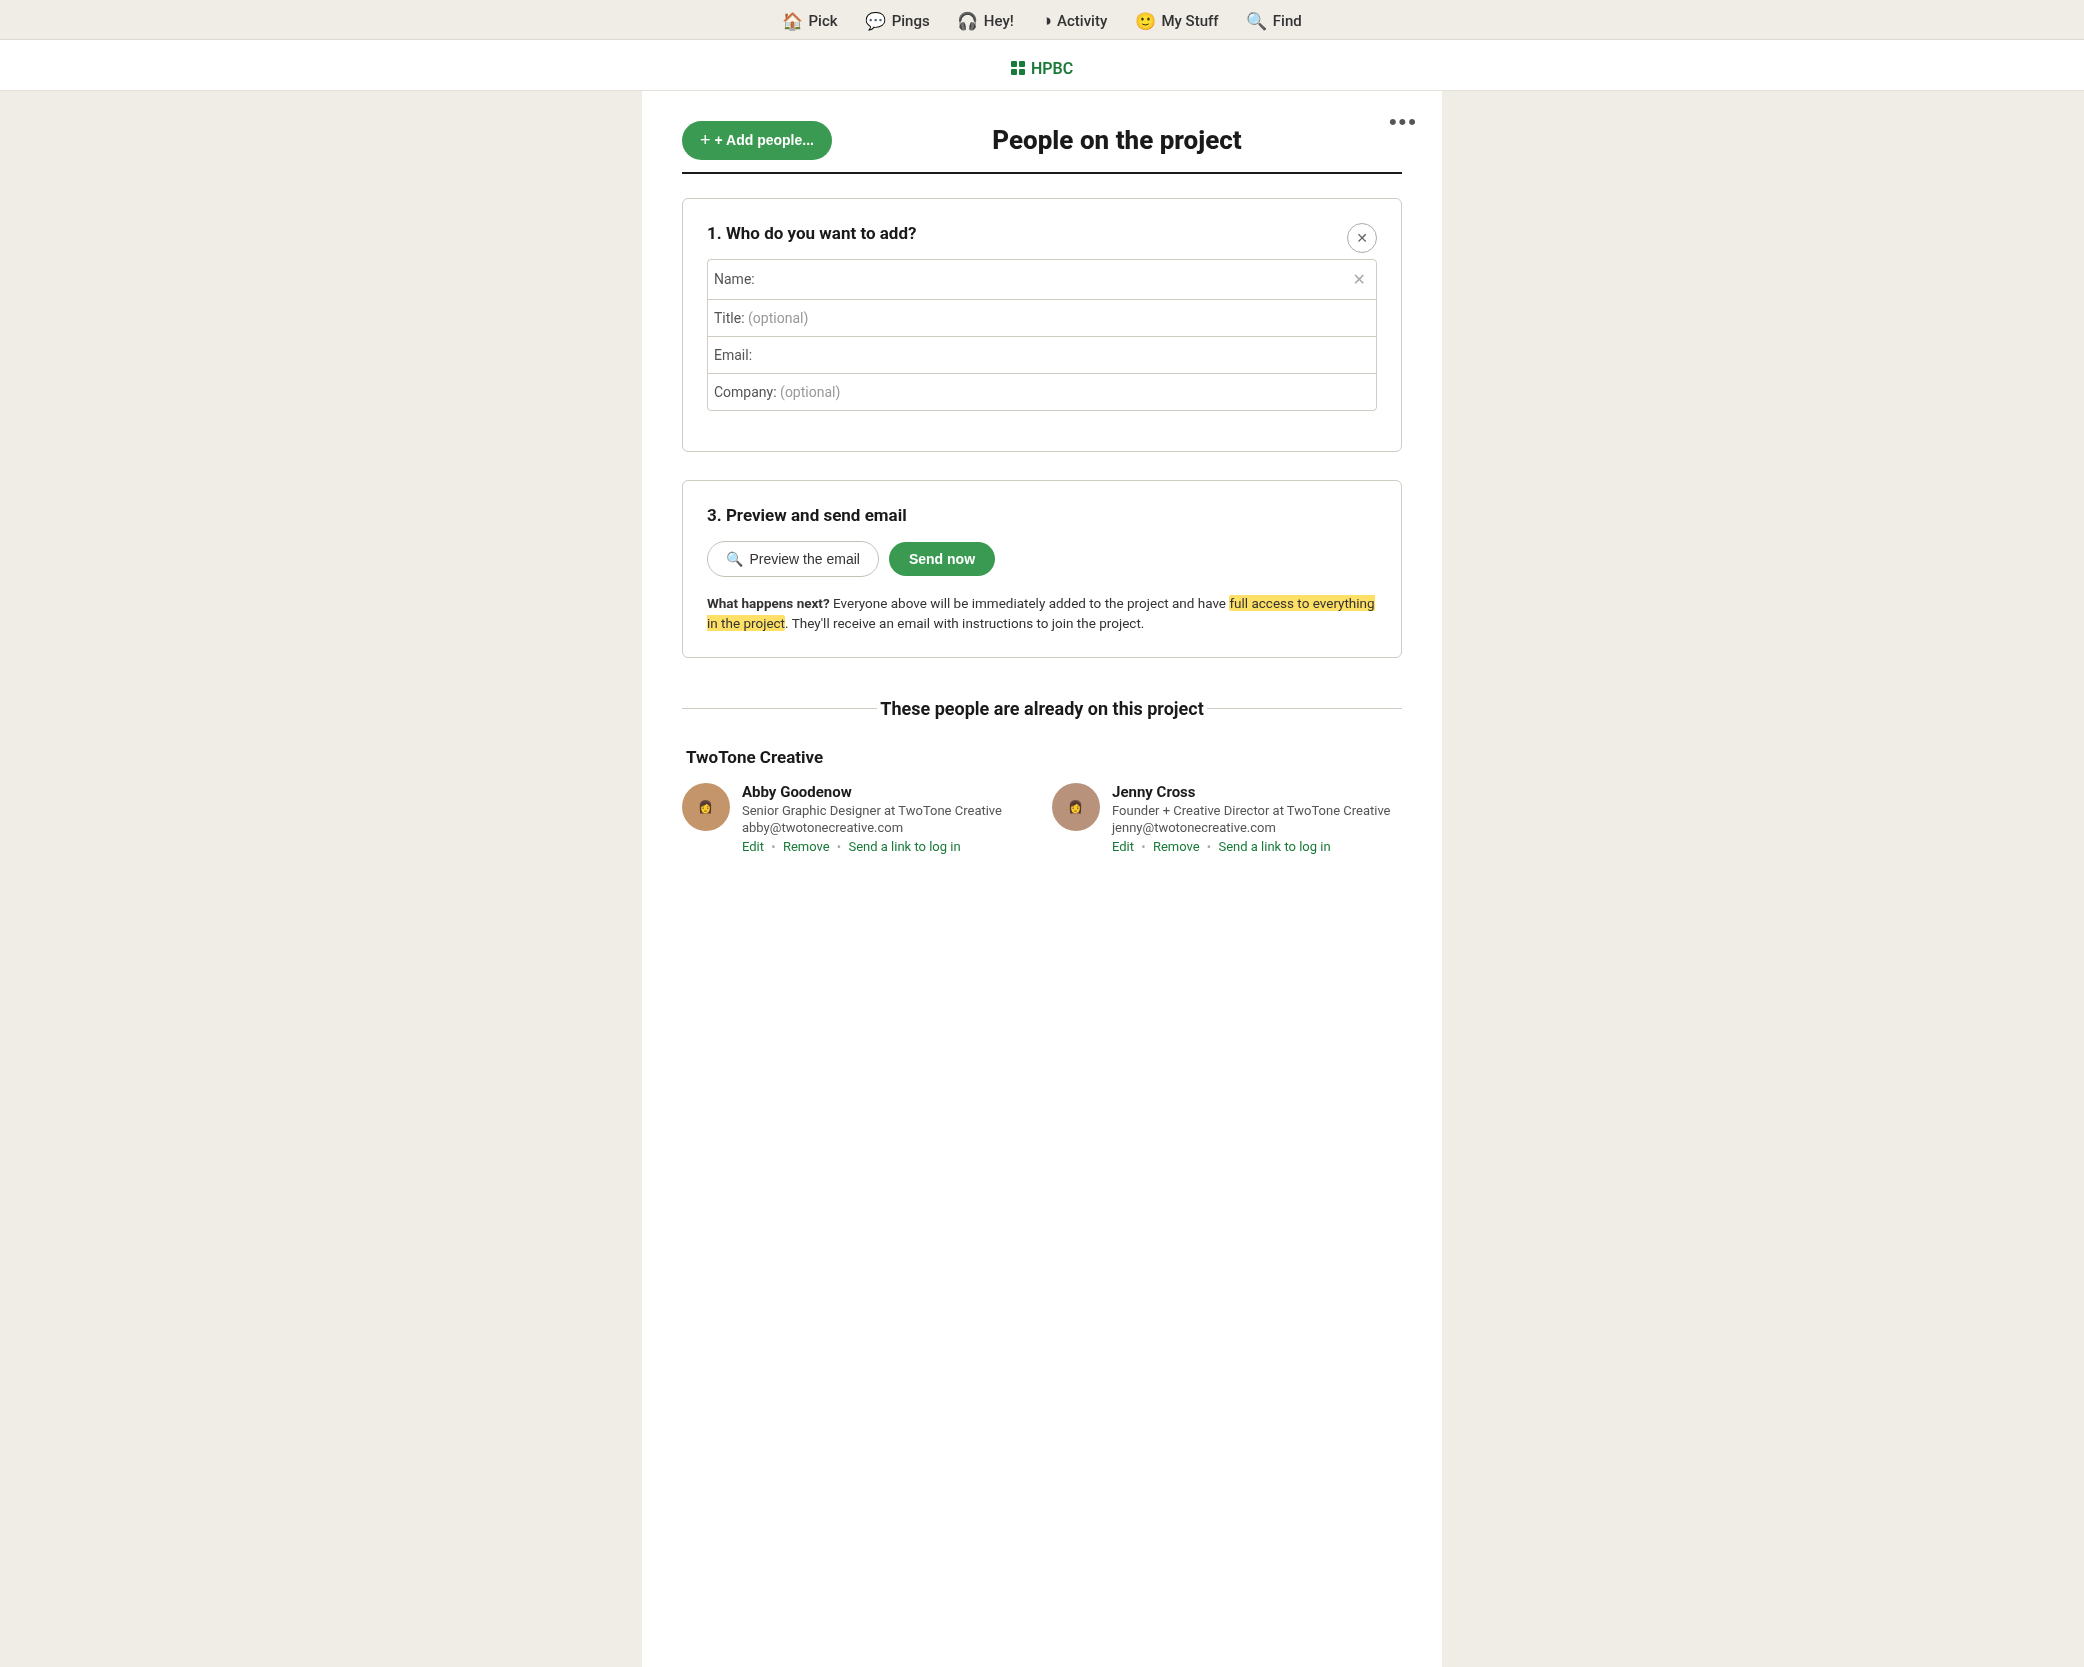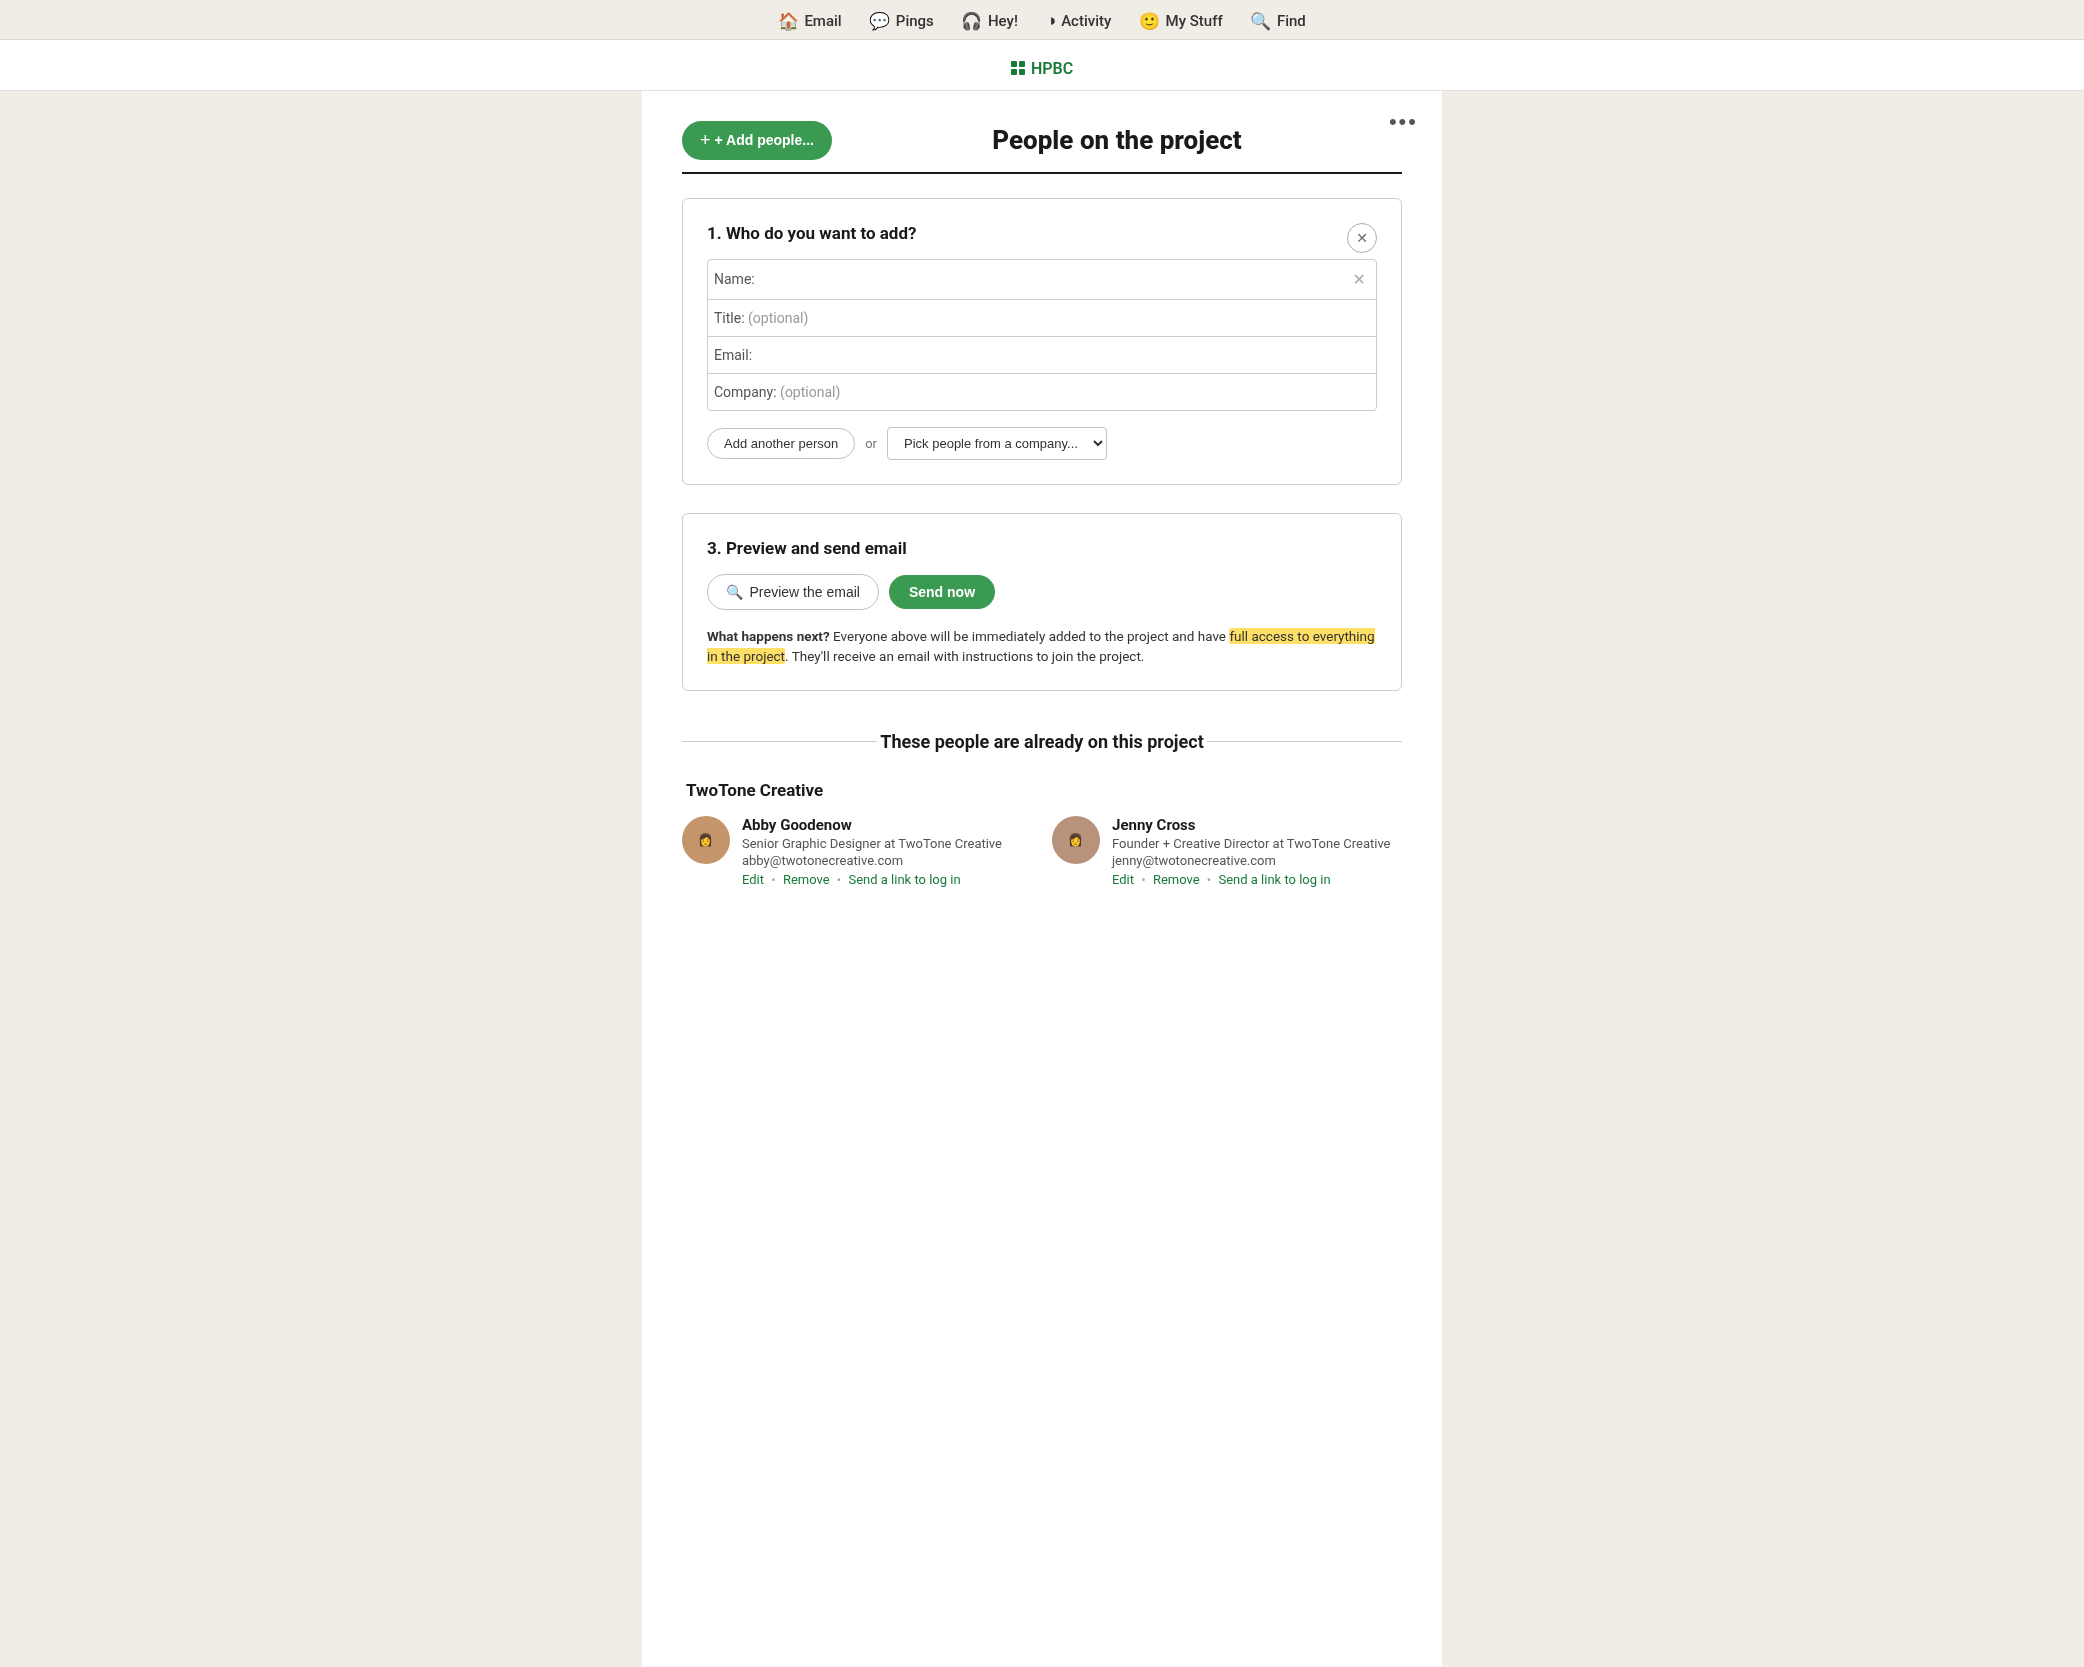--- a/index.html
+++ b/index.html
@@ -357,21 +357,21 @@
       font-size: 14px;
       float: right;
     }
   </style>
 </head>
 <body>
 
 <nav class="top-nav">
   <a class="nav-item">
     <span class="nav-icon">🏠</span>
-    <span>Email</span>
+    <span>Pick</span>
   </a>
   <a class="nav-item">
     <span class="nav-icon">💬</span>
     <span>Pings</span>
   </a>
   <a class="nav-item">
     <span class="nav-icon">🎧</span>
     <span>Hey!</span>
   </a>
   <a class="nav-item">
@@ -435,27 +435,20 @@
         <input type="email" style="">
       </div>
       <div class="form-field">
         <label>
           <span>Company:</span>&nbsp;<span style="color:#999;">(optional)</span>
         </label>
         <input type="text" style="">
       </div>
     </div>
 
-    <div class="add-person-row">
-      <button class="add-another-btn">Add another person</button>
-      <span class="or-text">or</span>
-      <select class="pick-company-select">
-        <option>Pick people from a company...</option>
-      </select>
-    </div>
   </div>
 
 
   <div class="section-card">
     <h2 class="section-title">3. Preview and send email</h2>
     <div class="preview-send-row">
       <button class="preview-btn">
         <span style="font-size:14px;">🔍</span>
         <span>Preview the email</span>
       </button>

